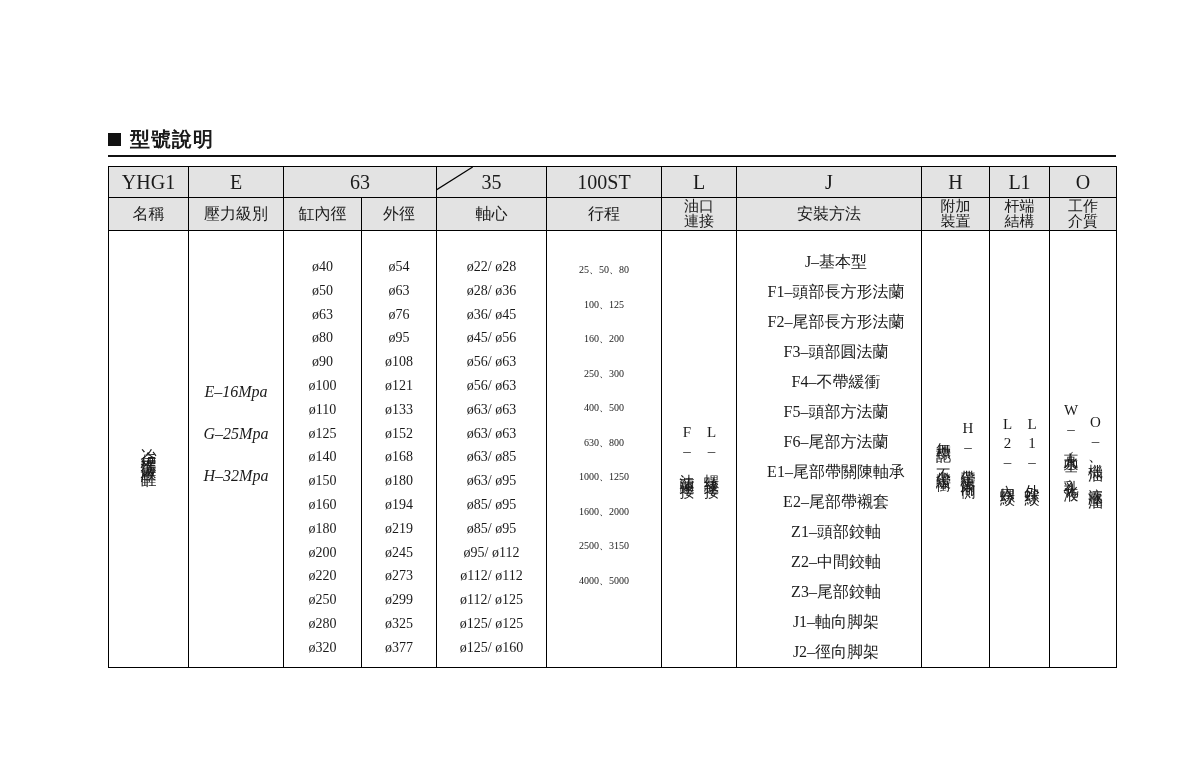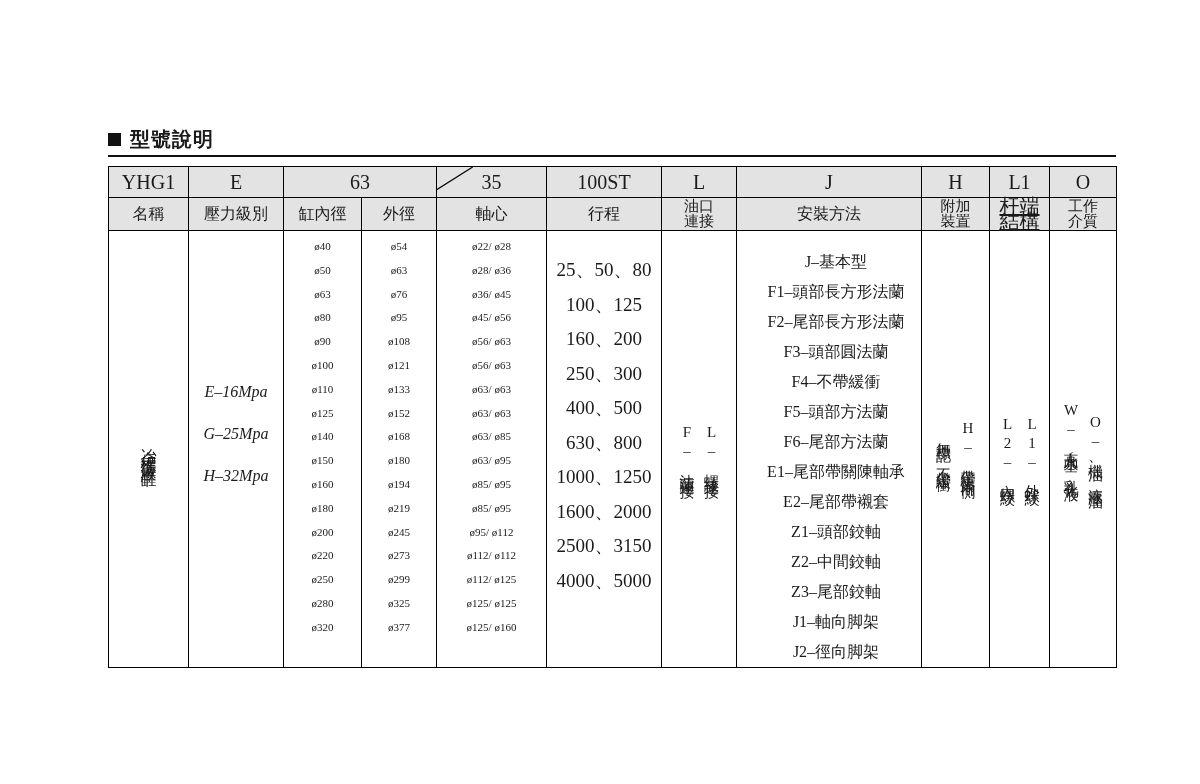--- a/index.html
+++ b/index.html
@@ -103,34 +103,34 @@
   }
   .list-left {
     text-align: center;
     padding-left: 14px;
     line-height: 30px;
     font-size: 16px;
     padding-top: 16px;
   }
   .stroke-list {
     line-height: 34.5px;
-    font-size: 19px;
+    font-size: 10px;
     padding-top: 22px;
     font-family: Liberation Serif, serif;
   }
   .pressure-list {
     line-height: 42px;
     font-size: 16px;
     padding-top: 140px;
     font-style: italic;
   }
   .dim-list {
     line-height: 23.8px;
-    font-size: 11px;
-    padding-top: 4px;
+    font-size: 14px;
+    padding-top: 24px;
   }
 
   
   .vwrap {
     height: 100%;
     display: flex;
     align-items: center;
     justify-content: center;
   }
   .vtext {
@@ -216,21 +216,21 @@
         </div>
       </td>
       <td>安裝方法</td>
       <td>
         <div style="line-height:15px;font-size:15px;">
           <div>附加</div>
           <div>裝置</div>
         </div>
       </td>
       <td>
-        <div style="line-height:15px;font-size:20px;text-decoration:underline;">
+        <div style="line-height:15px;font-size:15px;">
           <div>杆端</div>
           <div>結構</div>
         </div>
       </td>
       <td>
         <div style="line-height:15px;font-size:15px;">
           <div>工作</div>
           <div>介質</div>
         </div>
       </td>

